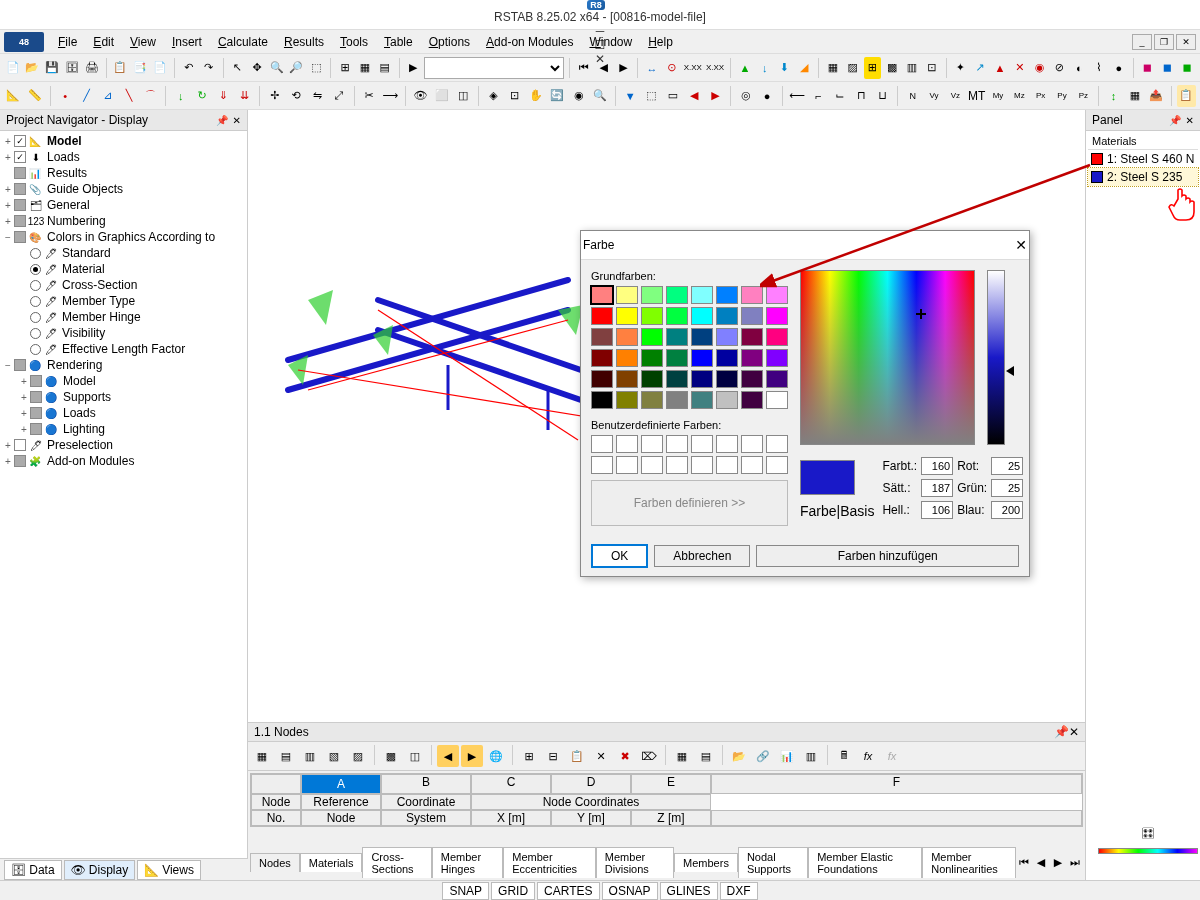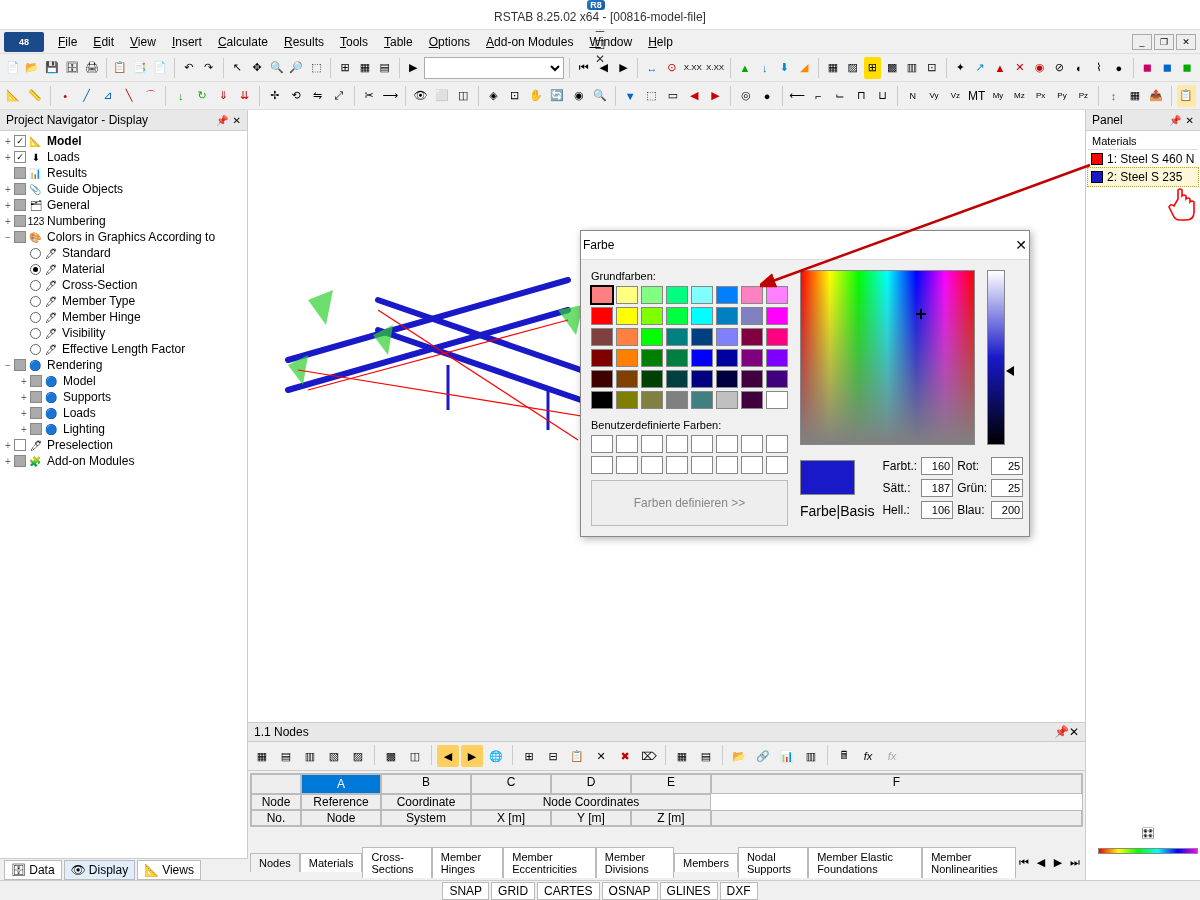--- a/index.html
+++ b/index.html
@@ -680,20 +680,25 @@
           <span>Grün:</span>
             <input value="25" style="">
           <span>Hell.:</span>
             <input value="106" style="">
           <span>Blau:</span>
             <input value="200" style="">
         </div>
       </div>
     </div>
   </div>
+  <div class="dialog-buttons">
+    <button class="dlg-btn primary">OK</button>
+    <button class="dlg-btn">Abbrechen</button>
+    <button class="add-btn">Farben hinzufügen</button>
+  </div>
 </div>
 
 <svg class="red-arrow" style="top:150px;left:760px" width="360" height="140">
   <defs>
       <marker id="ah" markerWidth="10" markerHeight="10" refX="2" refY="3" orient="auto">
         <path d="M0,0 L0,6 L8,3 z" fill="#c00000"></path>
       </marker>
     </defs>
   <line x1="330" y1="15" x2="10" y2="132" stroke="#c00000" stroke-width="2.5" marker-end="url(#ah)"></line>
 </svg>

